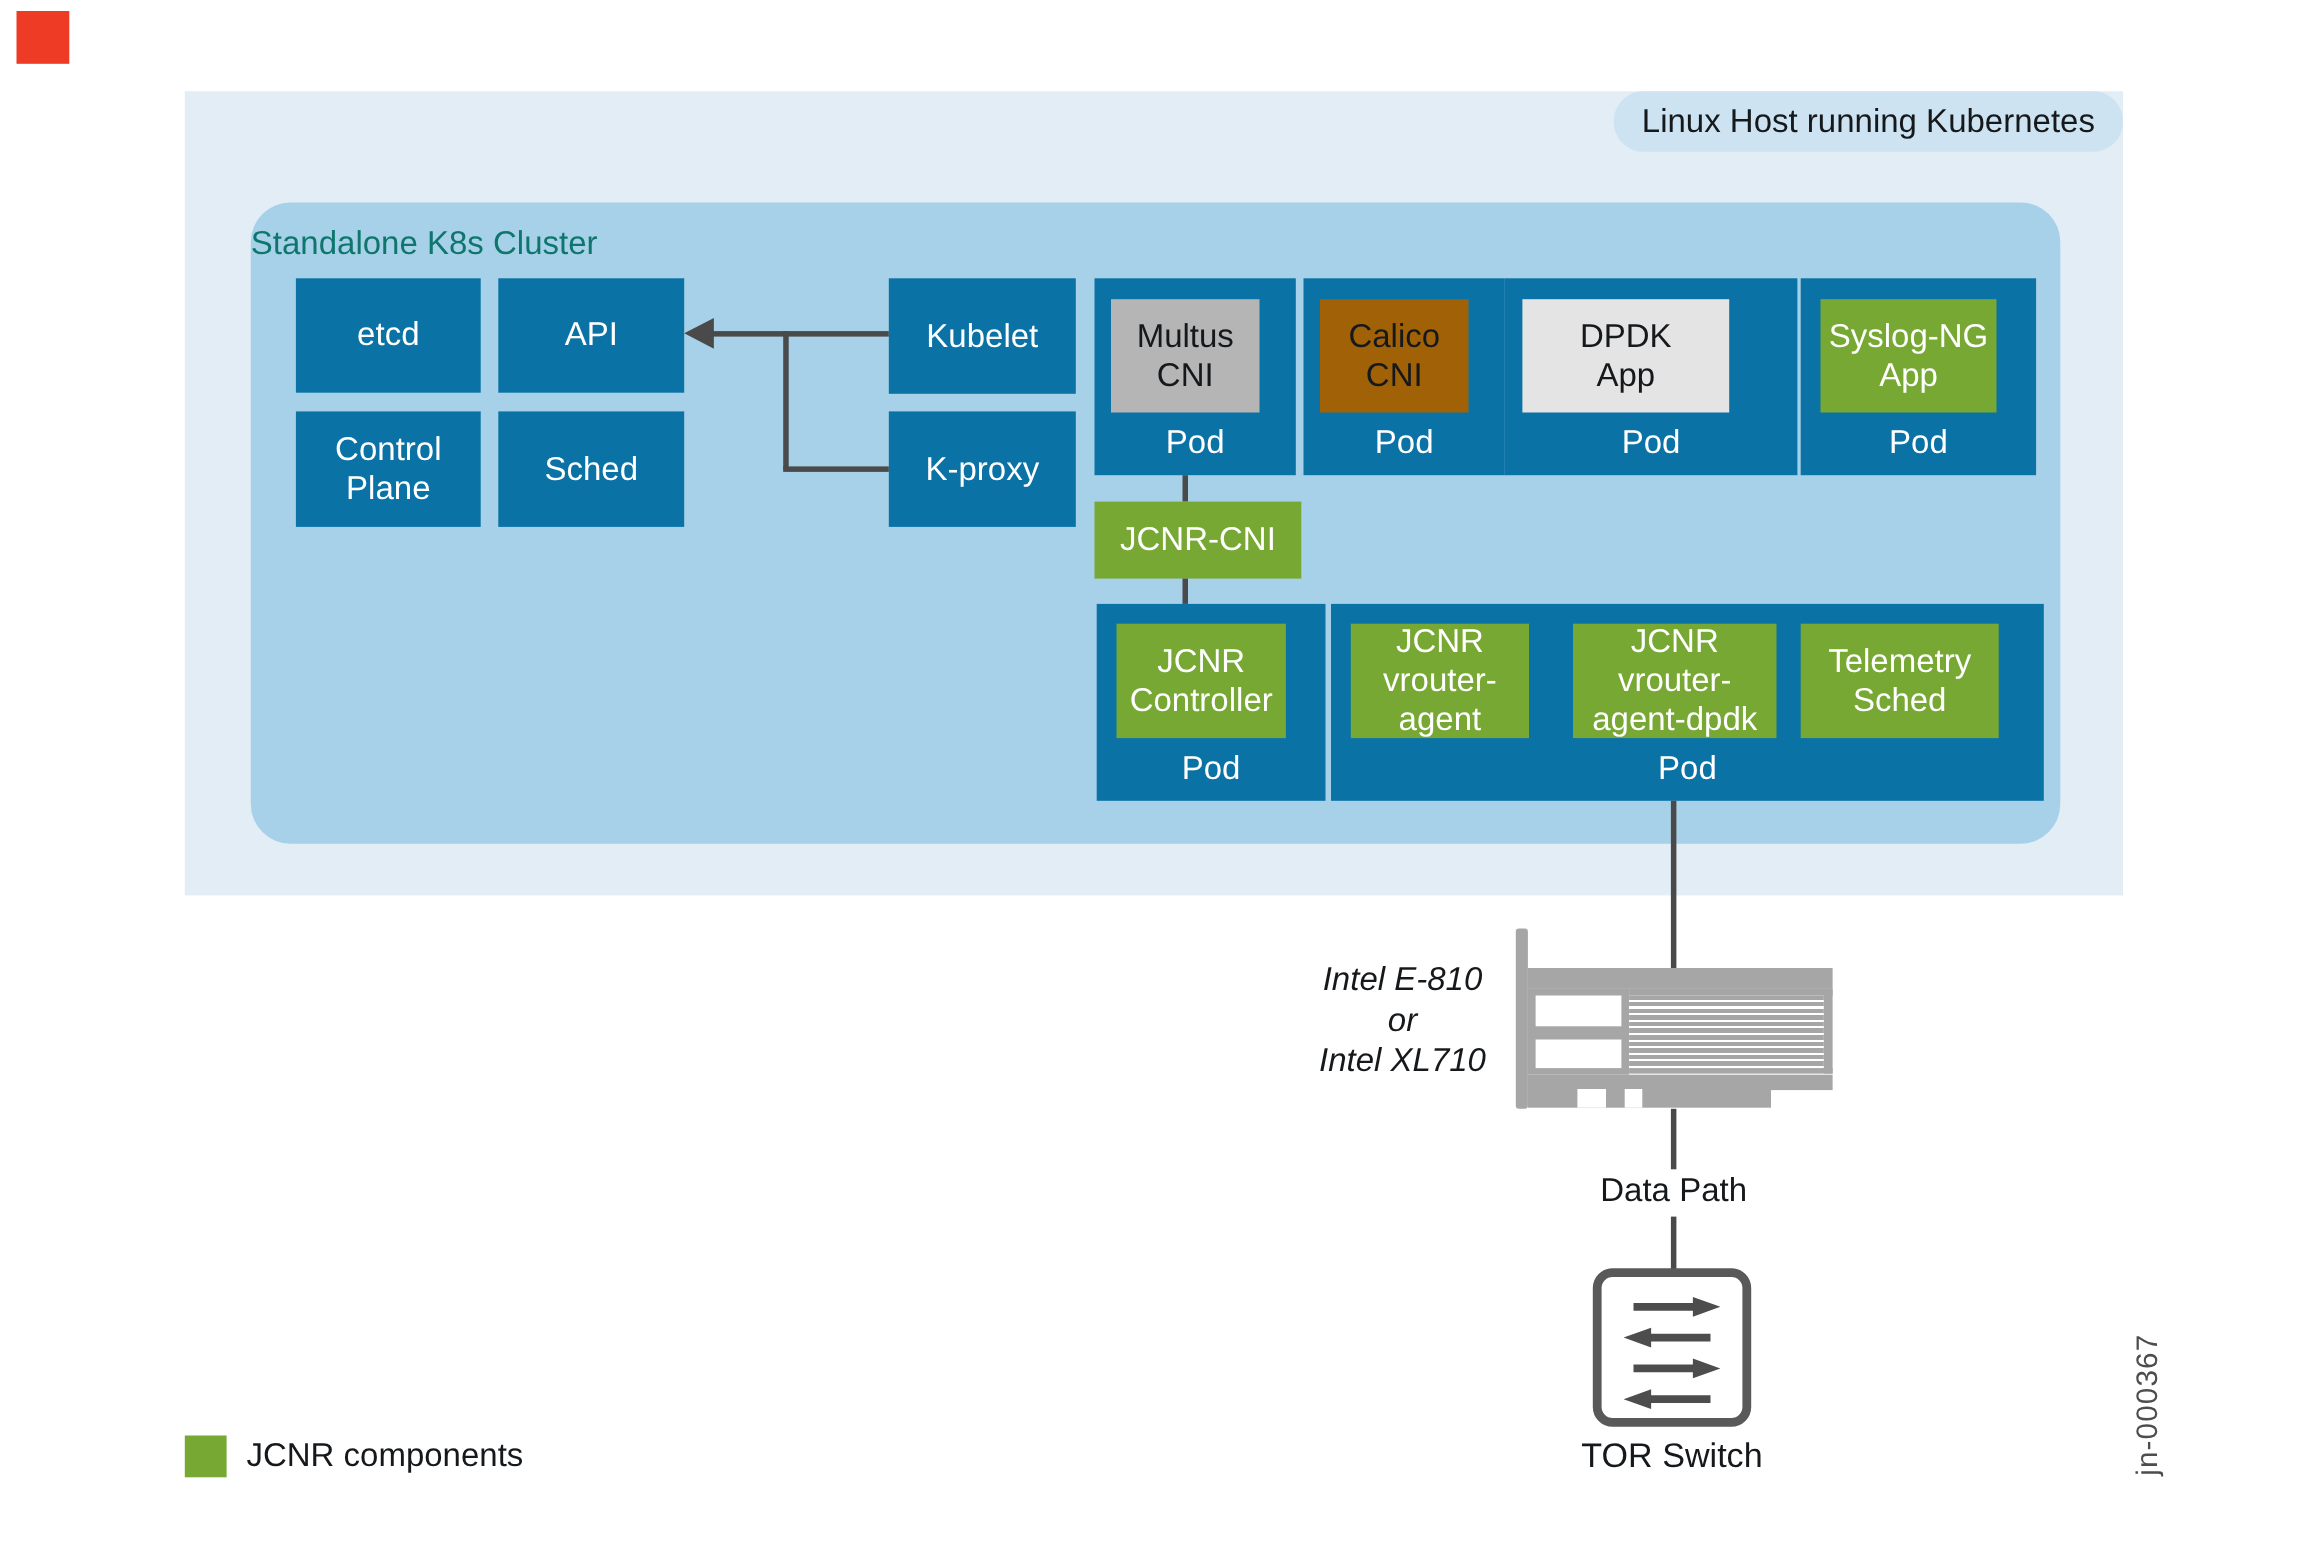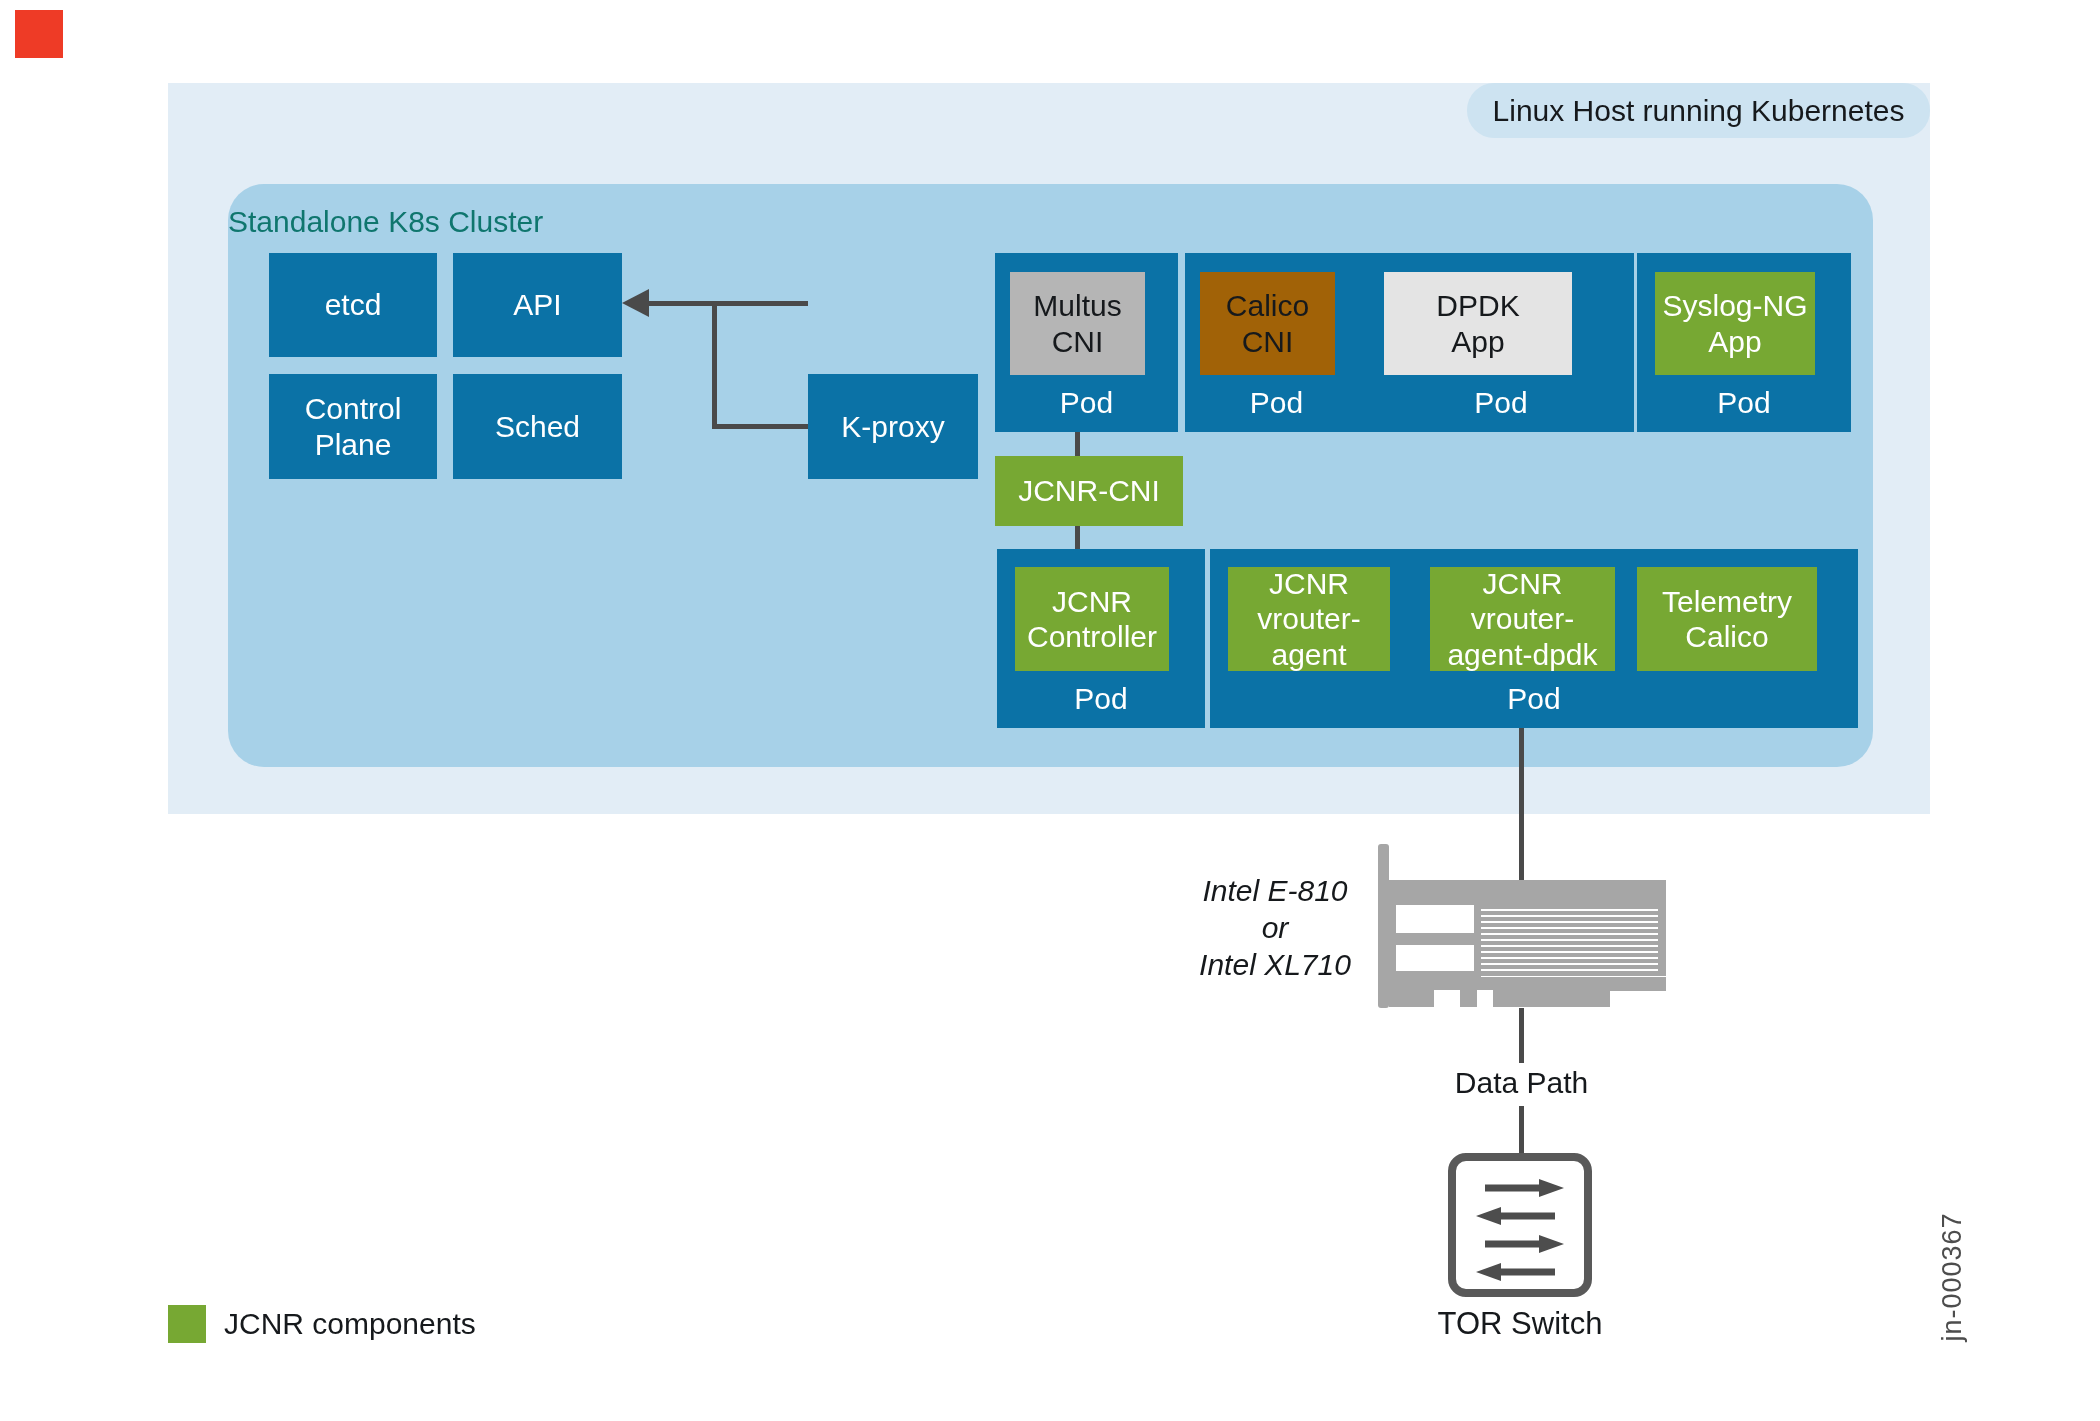--- a/index.html
+++ b/index.html
@@ -63,20 +63,21 @@
   <div class="abs outer" style="left:168px;top:83px;width:1762px;height:731px;"></div>
 
   <div class="abs host-label" style="left:1467px;top:83px;width:463px;height:55px;border-radius:27px;">Linux Host running Kubernetes</div>
 
   <div class="abs inner" style="left:228px;top:184px;width:1645px;height:583px;"></div>
 
   <div class="abs cluster-title" style="left:228px;top:205px;width:1645px;height:36px;">Standalone K8s Cluster</div>
 
   <div class="abs bbox" style="left:269px;top:253px;width:168px;height:104px;">etcd</div>
   <div class="abs bbox" style="left:453px;top:253px;width:169px;height:104px;">API</div>
+  <div class="abs bbox" style="left:808px;top:253px;width:170px;height:105px;">Kubelet</div>
   <div class="abs bbox" style="left:269px;top:374px;width:168px;height:105px;">Control
 Plane</div>
   <div class="abs bbox" style="left:453px;top:374px;width:169px;height:105px;">Sched</div>
   <div class="abs bbox" style="left:808px;top:374px;width:170px;height:105px;">K-proxy</div>
 
   <div class="abs arrowhead-left" style="left:622px;top:289px;"></div>
   <div class="abs line" style="left:646px;top:301px;width:162px;height:5px;"></div>
   <div class="abs line" style="left:712px;top:301px;width:5px;height:126px;"></div>
   <div class="abs line" style="left:712px;top:424px;width:96px;height:5px;"></div>
 
@@ -112,21 +113,21 @@
   </div>
 
   <div class="abs pod" style="left:1210px;top:549px;width:630px;height:179px;">
     <div class="pod-app gbox" style="left:18px;top:18px;width:162px;height:104px;">JCNR
 vrouter-
 agent</div>
     <div class="pod-app gbox" style="left:220px;top:18px;width:185px;height:104px;">JCNR
 vrouter-
 agent-dpdk</div>
     <div class="pod-app gbox" style="left:427px;top:18px;width:180px;height:104px;">Telemetry
-Calico</div>
+Sched</div>
     <div class="pod-label">Pod</div>
   </div>
 
   <div class="abs line" style="left:1519px;top:728px;width:5px;height:156px;"></div>
   <div class="abs line" style="left:1519px;top:1008px;width:5px;height:55px;"></div>
   <div class="abs line" style="left:1519px;top:1106px;width:5px;height:50px;"></div>
 
   <div>
     <div class="abs nic-part" style="left:1378px;top:844px;width:11px;height:164px;border-radius:3px;"></div>
     <div class="abs nic-part" style="left:1389px;top:880px;width:277px;height:19px;"></div>

